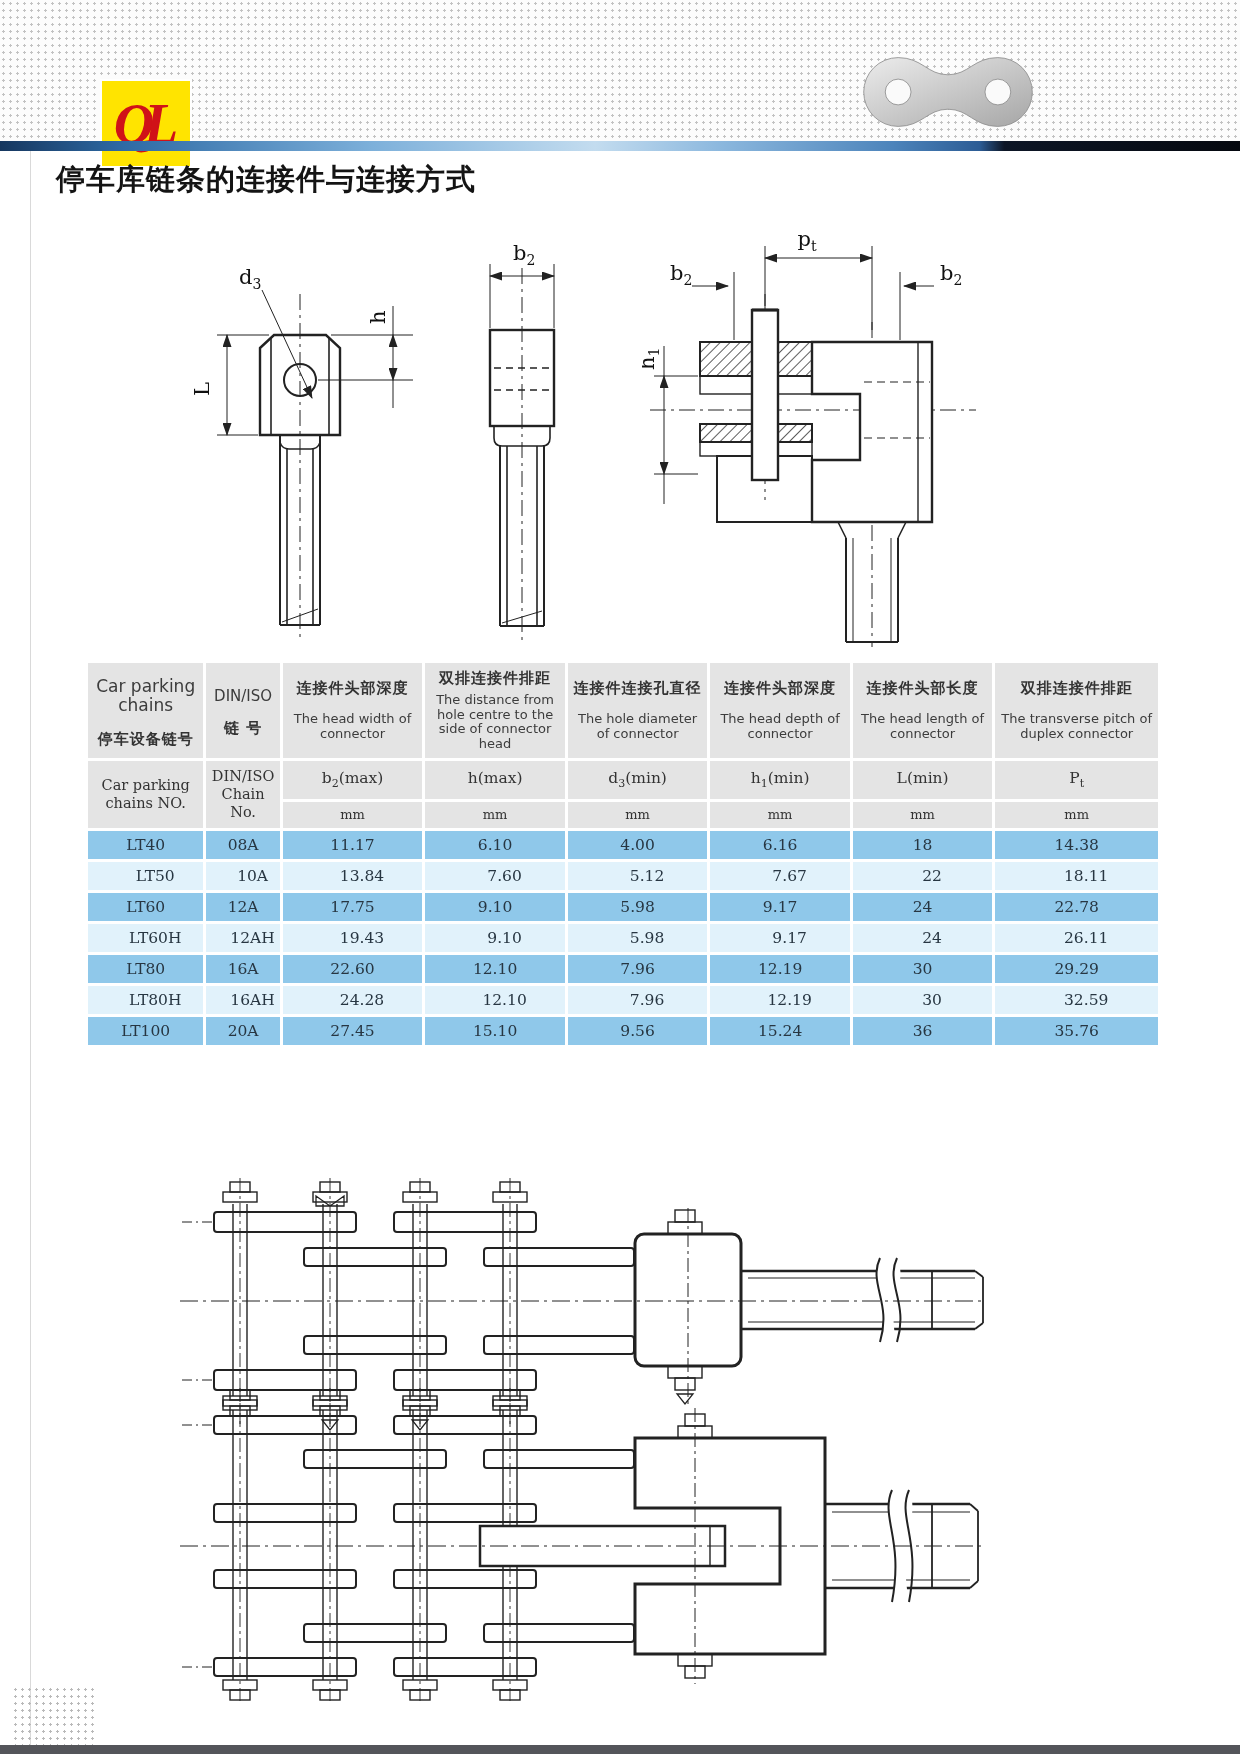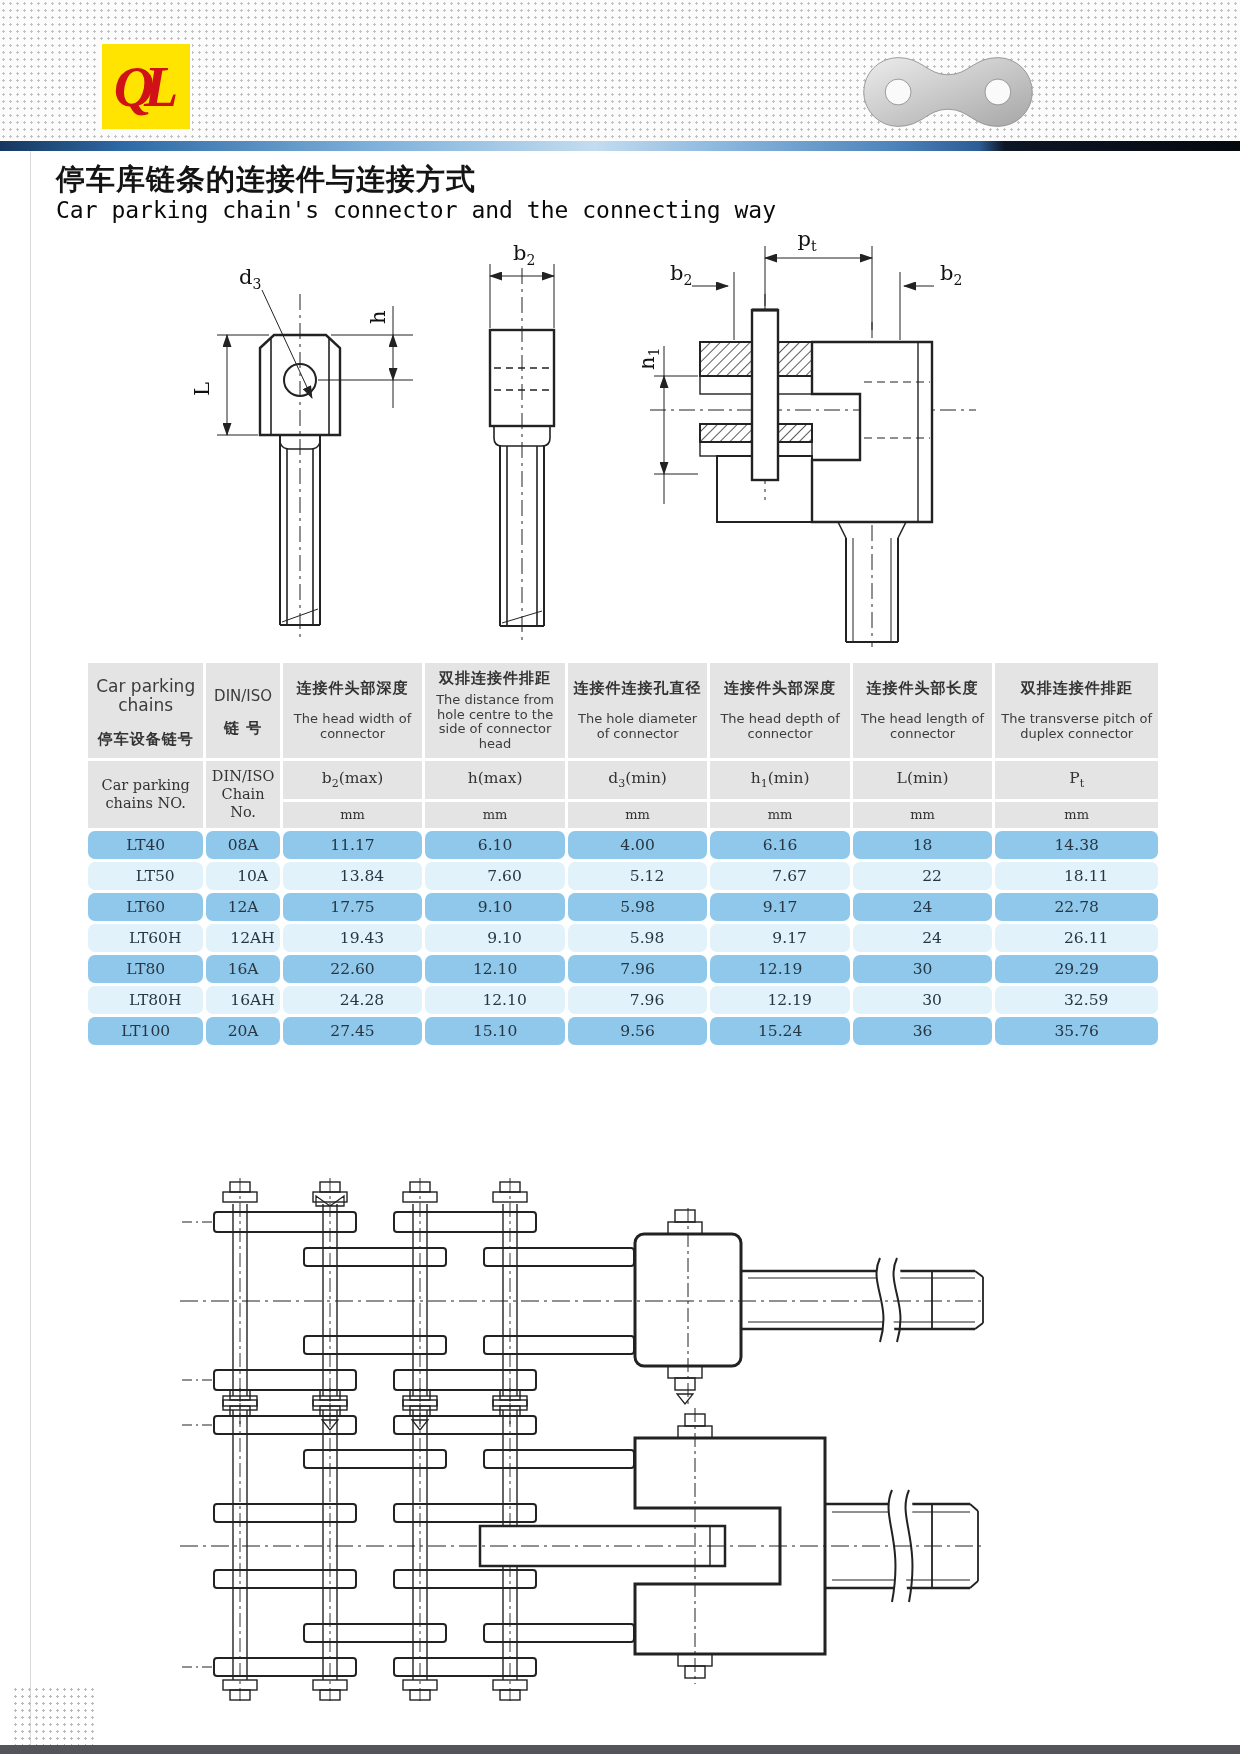--- a/index.html
+++ b/index.html
@@ -17,21 +17,21 @@
   .left-rule { position:absolute; left:30px; top:151px; width:1px; height:1594px; background:#d9d9d9; }
 
   .logo { position:absolute; left:95px; top:44px; display:flex; }
   .logo-main { width:152px; box-shadow:0 0 0 2px #fff; }
   .logo-cn { height:56px; background:#1d4b9e; color:#fff; display:flex; align-items:center;
     justify-content:center; font-size:27px; font-weight:bold; letter-spacing:3px;
     font-family:"DejaVu Sans", sans-serif; }
   .logo-en { height:29px; background:#d6121c; color:#fff; display:flex; align-items:center;
     justify-content:center; font-size:12.5px; font-weight:bold; letter-spacing:.5px; }
   .logo-badge { width:88px; height:85px; background:#ffe400; margin-left:7px;
-    display:flex; align-items:center; justify-content:center; box-shadow:0 0 0 2px #fff; }
+    display:flex; align-items:center; justify-content:center; box-shadow:0 0 0 2px #fff;margin-top:37px; }
   .logo-monogram { font-family:"Liberation Serif", serif; font-style:italic; font-weight:bold;
     font-size:56px; color:#d01218; letter-spacing:-10px; padding-right:10px; line-height:1; }
   .chain-plate { position:absolute; left:862px; top:50px; }
 
   
   .title-zh { position:absolute; left:56px; top:160px; font-size:29px; font-weight:bold;
     color:#141414; letter-spacing:1px; font-family:"DejaVu Sans", sans-serif; }
   .title-en { position:absolute; left:56px; top:197px; font-size:23px; color:#0a0a0a;
     font-family:"DejaVu Sans Mono", monospace; }
 
@@ -55,21 +55,21 @@
   .hd .en { font-size:13px; line-height:1.13; margin-top:5px; color:#3c3c3c; }
   .hd .gap { margin-top:14px; }
   .merged { background:#e4e4e4; color:#333; font-size:14.5px; line-height:1.25;
     font-family:"DejaVu Serif", serif; padding:2px; }
   .sym { background:#e4e4e4; color:#333; font-size:15.5px; height:36px;
     font-family:"DejaVu Serif", serif; }
   .sym sub { font-size:11px; }
   .unit { background:#e4e4e4; color:#333; font-size:13px; height:24px;
     font-family:"DejaVu Serif", serif; }
   .spec-table tbody td { height:26px; font-size:15.5px; color:#273642;
-    font-family:"DejaVu Serif", serif;border-radius:7px; }
+    font-family:"DejaVu Serif", serif; }
   tr.dark td  { background:#8fc8ea; }
   tr.light td { background:#e1f2fb;padding-left:20px; }
 
   
   .dots-patch { position:absolute; left:12px; top:1686px; width:84px; height:59px;
     background-image: radial-gradient(circle, #b9b9b9 1px, rgba(0,0,0,0) 1.4px);
     background-size:7px 7px; }
   .footer-bar { position:absolute; left:0; top:1745px; width:1240px; height:9px; background:#54555a; }
 </style>
 </head>
@@ -95,21 +95,20 @@
     <path d="M 42,2 A 40,40 0 0 0 42,82 C 70,82 76,62 100,62 C 124,62 130,82 158,82
              A 40,40 0 0 0 158,2 C 130,2 124,22 100,22 C 76,22 70,2 42,2 Z" fill="url(#plateg)" stroke="#8f8f8f" stroke-width="1"></path>
     <circle cx="42" cy="42" r="15" fill="#fafafa" stroke="#8d8d8d" stroke-width="1"></circle>
     <circle cx="158" cy="42" r="15" fill="#fafafa" stroke="#8d8d8d" stroke-width="1"></circle>
   </svg>
 
   <div class="accent-bar"></div>
   <div class="left-rule"></div>
 
   <div class="title-zh">停车库链条的连接件与连接方式</div>
-  <div class="title-en">Car parking chain's connector and the connecting way</div>
 
   <svg class="draw d1" width="290" height="410" viewBox="0 0 290 410">
     <defs>
       <marker id="a1e" markerWidth="13" markerHeight="9" refX="12" refY="4.5" orient="auto" markerUnits="userSpaceOnUse">
           <path d="M0,0 L13,4.5 L0,9 Z" fill="#222"></path>
         </marker>
       <marker id="a1s" markerWidth="13" markerHeight="9" refX="1" refY="4.5" orient="auto" markerUnits="userSpaceOnUse">
           <path d="M13,0 L0,4.5 L13,9 Z" fill="#222"></path>
         </marker>
     </defs>

